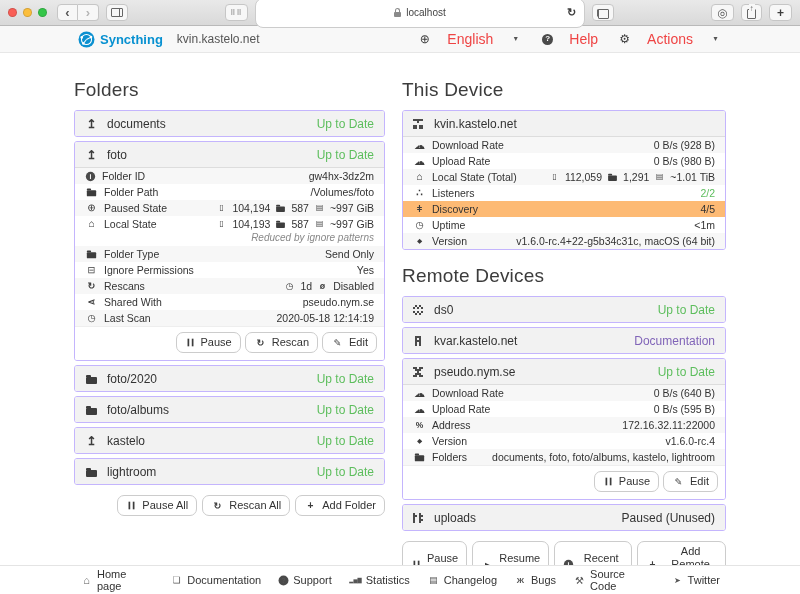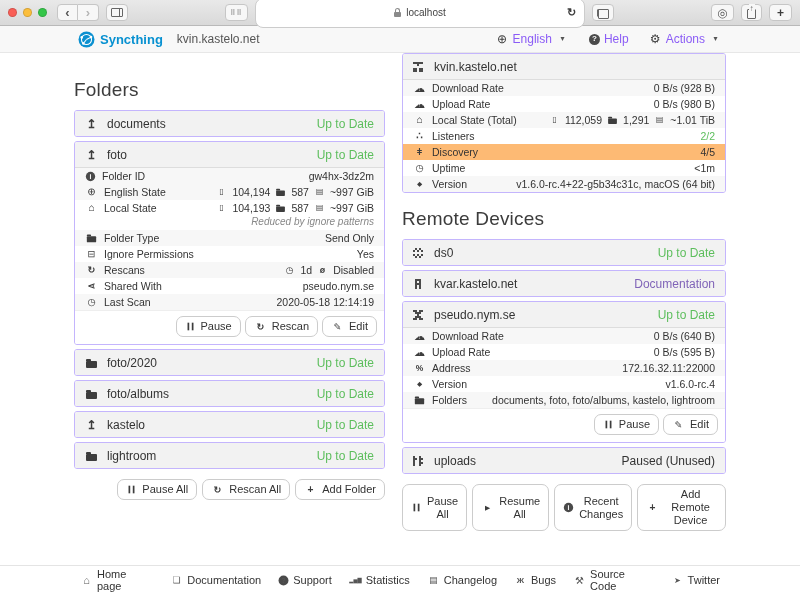--- a/index.html
+++ b/index.html
@@ -93,21 +93,21 @@
   .ic-twitter{transform:rotate(-40deg)}
   .ic-twitter::before{content:"➤";font-size:9px}
 
   
   .navbar{flex:0 0 27px;height:27px;background:#f8f8f8;border-bottom:1px solid #e7e7e7;
     display:flex;align-items:center;padding:0 78px;gap:6px}
   .brand{display:flex;align-items:center;gap:5px}
   .brand-name{color:#0891d1;font-weight:bold;font-size:13px}
   .nav-title{color:#555;font-size:12px;margin-left:8px}
   .nav-right{margin-left:auto;display:flex;gap:20px}
-  .nav-item{display:flex;align-items:center;gap:4px;font-size:12px;color:#8b5cf6;cursor:pointer}
+  .nav-item{display:flex;align-items:center;gap:16px;font-size:14px;color:#ef4444;cursor:pointer}
 
   
   .content{flex:1 1 auto;display:flex;justify-content:space-between;padding:0 74px;
     align-items:flex-start;overflow:hidden;min-height:0}
   .col-left{width:311px}
   .col-right{width:324px}
   h2.section{font-size:19px;font-weight:400;color:#3c3c3c;margin:26px 0 9px;letter-spacing:.2px}
   h2.section.mt-sm{margin-top:15px}
 
   .card{border:1px solid #c4b5fd;border-radius:3px;margin-bottom:4px;background:#fff;overflow:hidden}
@@ -232,24 +232,33 @@
           <div class="card-b">
             <div class="drow" style="background: rgb(247, 247, 247);">
               <span class="dlabel">
                 <span class="ic ic-info"></span>
                 <span>Folder ID</span>
               </span>
               <span class="dval">
                 <span>gw4hx-3dz2m</span>
               </span>
             </div>
+            <div class="drow" style="background: rgb(255, 255, 255);">
+              <span class="dlabel">
+                <span class="ic ic-folder-open"></span>
+                <span>Folder Path</span>
+              </span>
+              <span class="dval">
+                <span>/Volumes/foto</span>
+              </span>
+            </div>
             <div class="drow" style="background: rgb(247, 247, 247);">
               <span class="dlabel">
                 <span class="ic ic-globe"></span>
-                <span>English State</span>
+                <span>Paused State</span>
               </span>
               <span class="dval">
                 <span class="ic ic-file"></span>
                 <span>104,194</span>
                 <span class="ic ic-folder"></span>
                 <span>587</span>
                 <span class="ic ic-hdd"></span>
                 <span>~997 GiB</span>
               </span>
             </div>
@@ -370,20 +379,21 @@
           <span class="ic ic-rescan"></span>
           <span>Rescan All</span>
         </button>
         <button class="btn">
           <span class="ic ic-plus"></span>
           <span>Add Folder</span>
         </button>
       </div>
   </div>
   <div class="col-right">
+    <h2 class="section">This Device</h2>
     <div id="this-device">
         <div class="card">
           <div class="card-h">
             <span class="identicon">
               <span class="on"></span>
               <span class="on"></span>
               <span class="on"></span>
               <span class="on"></span>
               <span class="on"></span>
               <span></span>

